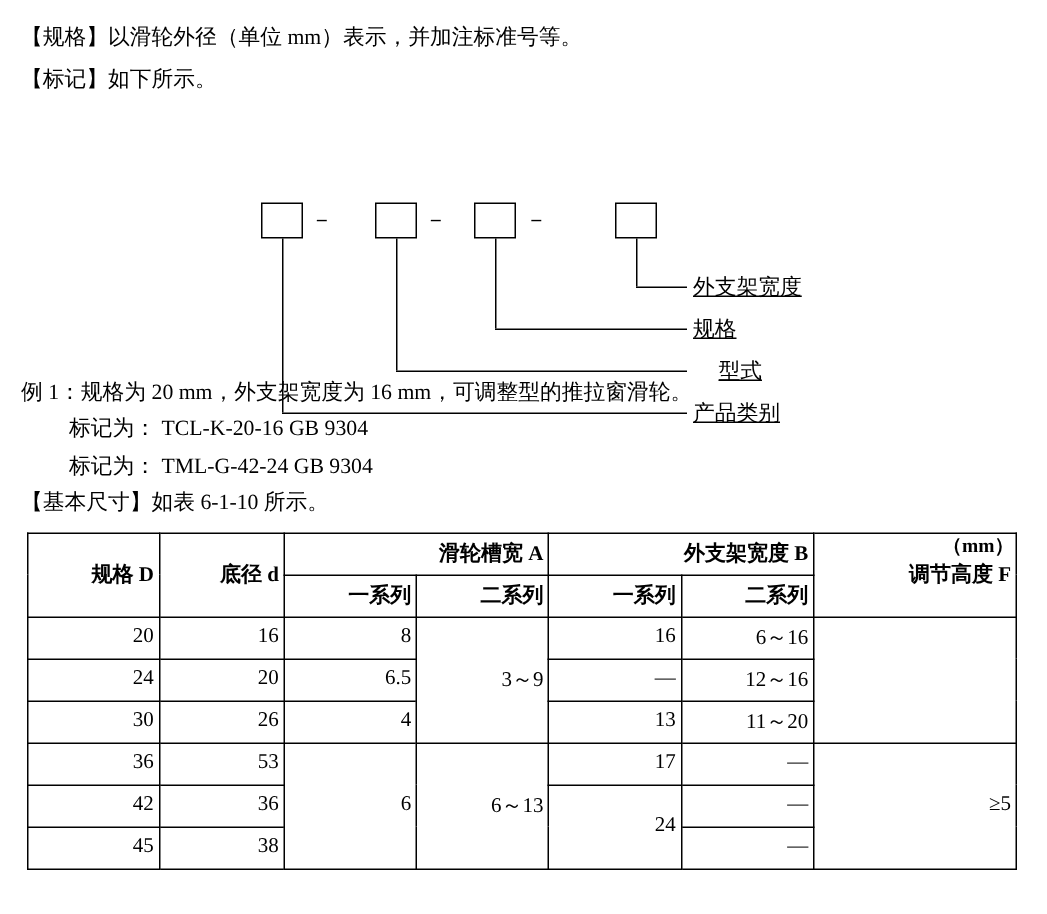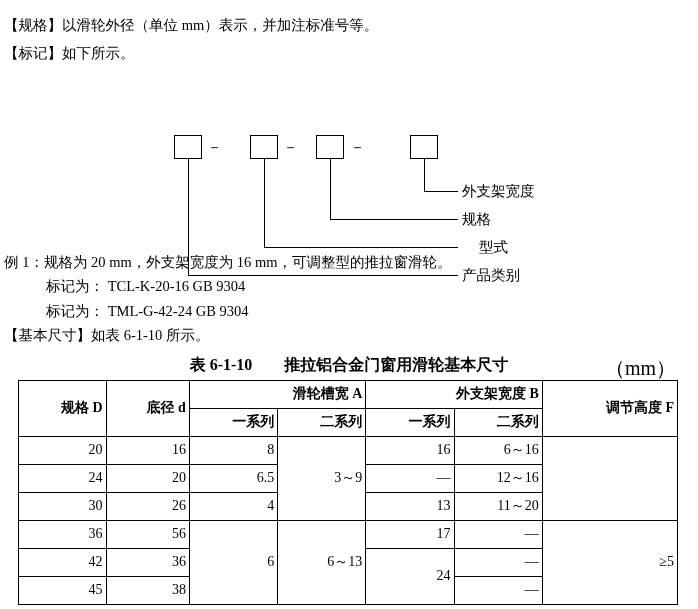--- a/index.html
+++ b/index.html
@@ -19,21 +19,21 @@
     position: relative;
     width: 698px;
     height: 609px;
     padding: 0;
   }
   .line {
     font-size: 14.5px;
     line-height: 1.55;
     white-space: nowrap;
   }
-  .indent-0 { margin-left: 4px; font-family: Liberation Serif, serif; }
+  .indent-0 { margin-left: 14px; font-family: Liberation Serif, serif; }
   .indent-1 { margin-left: 46px; }
 
   
   .diagram {
     position: relative;
     height: 172px;
     margin-top: 8px;
   }
   .box {
     position: absolute;
@@ -54,40 +54,41 @@
   }
   .hline {
     position: absolute;
     height: 1.2px;
     background: #000;
   }
   .dlabel {
     position: absolute;
     font-size: 14.5px;
     white-space: nowrap;
+    text-decoration: underline;
   }
 
   
   .examples { margin-top: 6px; }
   .examples .line { margin-bottom: 2px; }
 
   
   .tbl-title {
     text-align: center;
     font-size: 16px;
     font-weight: bold;
     margin-top: 8px;
     margin-bottom: 4px;
     position: relative;
   }
   .tbl-title .unit {
     position: absolute;
     right: 22px;
-    font-size: 20px;
-    font-weight: normal;
+    font-size: 13px;
+    font-weight: bold;
   }
   table.dims {
     border-collapse: collapse;
     width: 660px;
     margin-left: 18px;
     font-size: 14px;
   }
   table.dims td, table.dims th {
     border: 1.1px solid #000;
     text-align: right;
@@ -136,21 +137,20 @@
   </div>
 
   <div class="examples">
     <div class="line indent-0">例 1：规格为 20 mm，外支架宽度为 16 mm，可调整型的推拉窗滑轮。</div>
     <div class="line indent-1">标记为：  TCL-K-20-16   GB 9304</div>
     <div class="line indent-1">标记为：  TML-G-42-24   GB 9304</div>
     <div class="line indent-0">【基本尺寸】如表 6-1-10 所示。</div>
   </div>
 
   <div class="tbl-title">
-    <span>表 6-1-10　　推拉铝合金门窗用滑轮基本尺寸</span>
     <span class="unit">（mm）</span>
   </div>
 
   <table class="dims">
     <thead>
       <tr>
         <th rowspan="2">规格 D</th>
         <th rowspan="2">底径 d</th>
         <th colspan="2" class="grp">滑轮槽宽 A</th>
         <th colspan="2" class="grp">外支架宽度 B</th>
@@ -182,21 +182,21 @@
       </tr>
       <tr>
         <td>30</td>
         <td>26</td>
         <td>4</td>
         <td>13</td>
         <td>11～20</td>
       </tr>
       <tr>
         <td>36</td>
-        <td>56</td>
+        <td>53</td>
         <td rowspan="3">6</td>
         <td rowspan="3">6～13</td>
         <td>17</td>
         <td>—</td>
         <td rowspan="3">≥5</td>
       </tr>
       <tr>
         <td>42</td>
         <td>36</td>
         <td rowspan="2">24</td>

